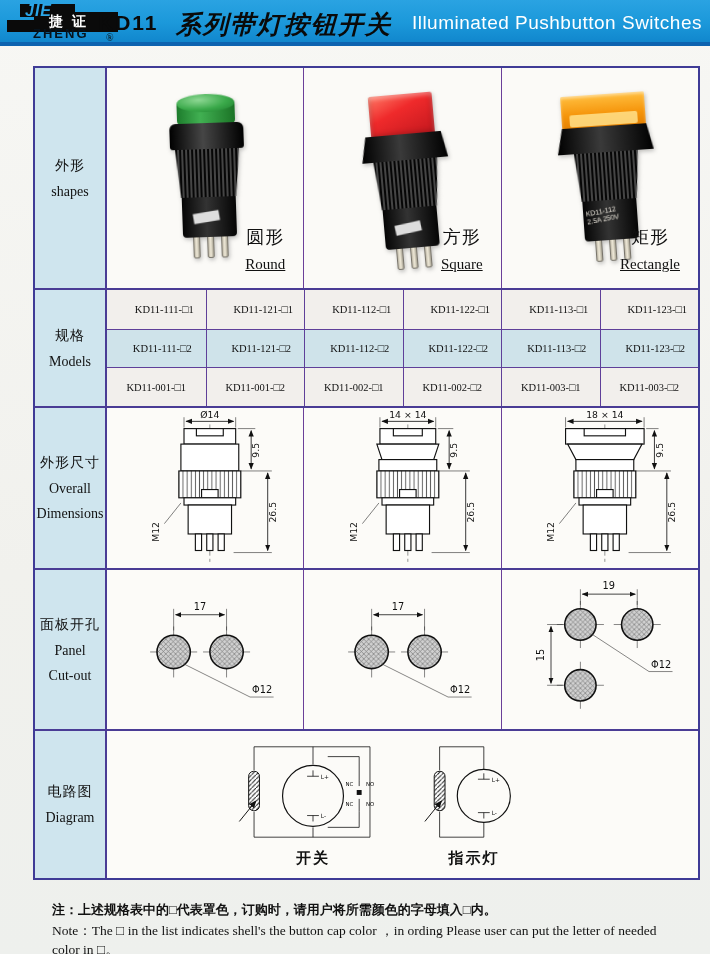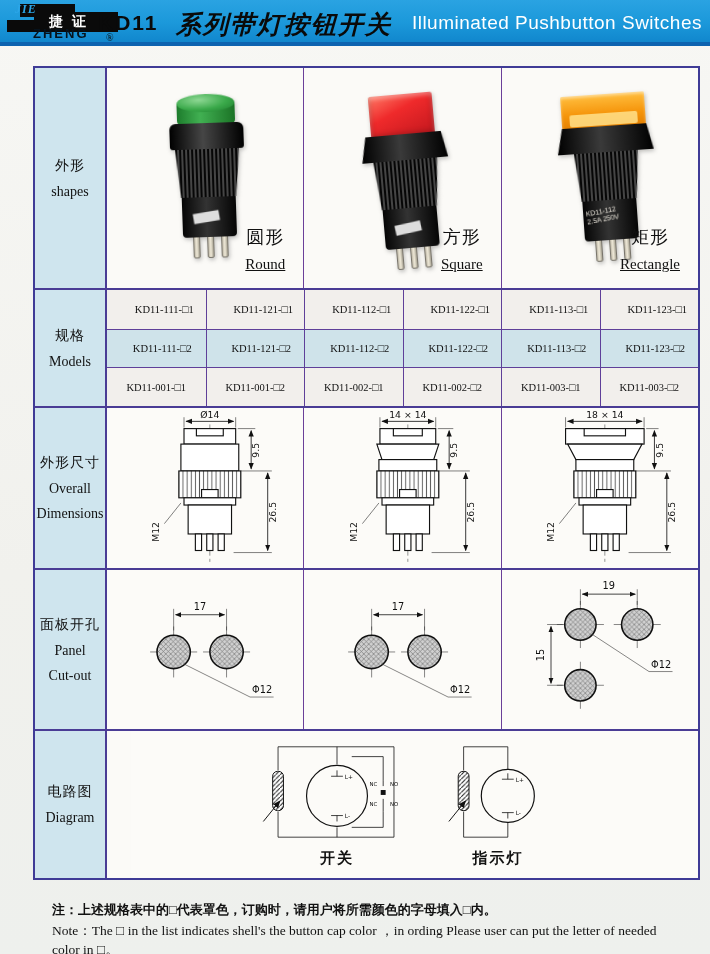--- a/index.html
+++ b/index.html
@@ -13,22 +13,22 @@
   }
 
   
   .hdr {
     position:absolute; left:0; top:0; width:710px; height:46px;
     background: linear-gradient(180deg,#2aa3e2 0%,#1b98da 55%,#1187cd 100%);
     border-bottom:4px solid #0d63b0;
   }
   .logo { position:absolute; left:7px; top:3px; width:114px; height:40px; }
   .lg-a { position:absolute; left:13px; top:1px; width:55px; height:13px; background:#0a0a0a; }
-  .lg-jie { position:absolute; left:8px; top:-1px; color:#2ba6e8; font-family:Liberation Serif, serif;
-            font-weight:bold; font-style:italic; font-size:12px; letter-spacing:1px; z-index:3; }
+  .lg-jie { position:absolute; left:18px; top:-1px; color:#2ba6e8; font-family:Liberation Sans, sans-serif;
+            font-weight:bold; font-style:italic; font-size:16px; letter-spacing:1px; z-index:3; }
   .lg-b { position:absolute; left:27px; top:9px; width:84px; height:20px; background:#0a0a0a; }
   .lg-c { position:absolute; left:0px; top:17px; width:30px; height:12px; background:#0a0a0a; }
   .lg-cn { position:absolute; left:42px; top:10px; color:#fff; font-size:14px; font-weight:bold; letter-spacing:9px; white-space:nowrap; }
   .lg-zheng { position:absolute; left:17px; top:23px; color:#06121c; font-family:"Liberation Sans",sans-serif;
               font-weight:bold; font-size:13px; letter-spacing:2px;margin-left:9px; }
   .lg-reg { position:absolute; left:99px; top:29px; color:#0a0a0a; font-size:10px; }
   .hdr-series { position:absolute; left:98px; top:11px; font-family:"Liberation Sans",sans-serif;
                 font-weight:bold; font-size:21px; letter-spacing:2px; color:#0a0a0a; }
   .hdr-cn { position:absolute; left:176px; top:8px; font-weight:bold; font-style:italic;
             font-size:25px; letter-spacing:2px; color:#0a0a0a; white-space:nowrap; }
@@ -120,21 +120,21 @@
   
   .draw-cell { display:flex; align-items:center; justify-content:flex-end; background:#fcfbf8; }
   svg { display:block; }
   svg text { font-family:"DejaVu Sans",sans-serif; fill:#111; }
   .dline { stroke:#111; stroke-width:0.8; fill:none; }
   .thin  { stroke:#333; stroke-width:0.6; fill:none; }
   .body-line { stroke:#111; stroke-width:1.1; fill:#fff; }
   .cl { stroke:#555; stroke-width:0.6; stroke-dasharray:7 3; }
 
   
-  .diag-cell { position:relative; background:#fcfbf8;margin-left:24px; }
+  .diag-cell { position:relative; background:#fcfbf8; }
   .diag-block { position:absolute; text-align:center; }
   .diag-sw  { left:118px; top:4px; width:176px; }
   .diag-ind { left:306px; top:4px; width:122px; }
   .diag-cap { font-size:15px; font-weight:bold; letter-spacing:2px; margin-top:2px; }
 
   
   .note { position:absolute; left:52px; top:900px; width:630px; line-height:19px; }
   .note .cn { font-size:13px; font-weight:bold; margin-bottom:2px; }
   .note .en { font-size:13.5px; }
 </style>

